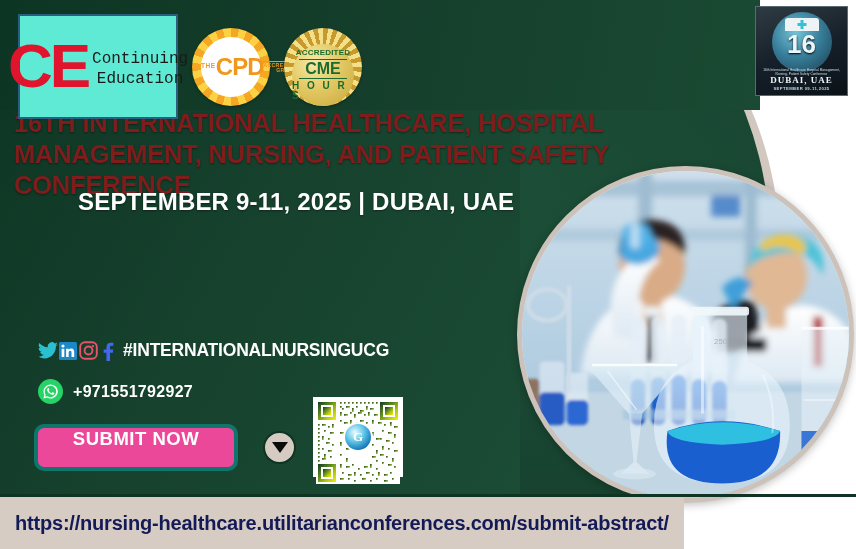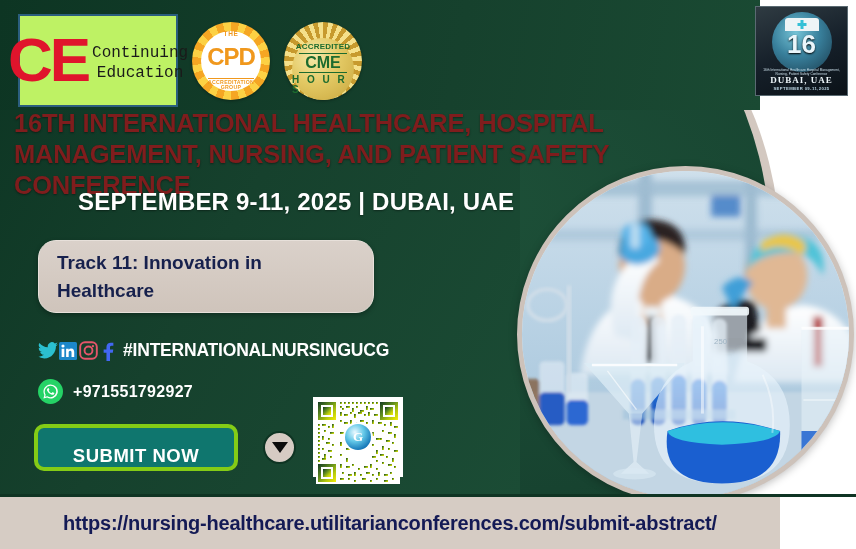--- a/index.html
+++ b/index.html
@@ -51,22 +51,22 @@
     background:linear-gradient(100deg,#0d3523 0%,#16412d 60%,#1a4a33 100%);
   }
 
   
   .badge-row {
     position:absolute; left:18px; top:14px;
     display:flex; align-items:center; gap:14px;
     z-index:20;
   }
   .ce-logo {
-    width:160px; height:93px;
-    background:#bef264;
+    width:160px; height:105px;
+    background:#5eead4;
     border:2px solid #2b5e7e;
     display:flex; align-items:center; justify-content:center;
     gap:4px; padding:4px 6px;
   }
   .ce-letters {
     font-family:"Liberation Sans", sans-serif;
     font-weight:bold; font-size:62px; line-height:0.82;
     color:#e0142c; letter-spacing:-3px;
   }
   .ce-words {
@@ -79,22 +79,22 @@
     position:relative; width:78px; height:78px;
     border-radius:50%;
     background:
       repeating-conic-gradient(#f5a623 0deg 12deg, #fcd144 12deg 24deg);
     display:flex; align-items:center; justify-content:center;
     box-shadow:0 1px 3px rgba(0,0,0,.35);
   }
   .cpd-inner {
     width:60px; height:60px; border-radius:50%;
     background:#ffffff;
-    display:flex; flex-direction:column;
-    align-items:center; justify-content:space-between;
+    display:flex; flex-direction:row;
+    align-items:center; justify-content:flex-start;
     line-height:1;
   }
   .cpd-the { font-size:6.5px; font-weight:bold; color:#f0981d; letter-spacing:.6px; }
   .cpd-big { font-size:24px; font-weight:bold; color:#f0981d; letter-spacing:-1px; margin:-1px 0; }
   .cpd-sub { font-size:5.2px; font-weight:bold; color:#f0981d; letter-spacing:.3px;
              border-top:1px solid #f0981d; padding-top:1.5px; margin-top:1px; text-align:center;}
   .cpd-sub span{ display:block; }
 
   .cme-seal {
     position:relative; width:78px; height:78px;
@@ -212,24 +212,24 @@
   .wa-icon {
     width:25px; height:25px; border-radius:50%;
     background:#25d366; display:flex; align-items:center; justify-content:center;
   }
   .wa-phone { color:#ffffff; font-weight:bold; font-size:16px; letter-spacing:.3px; }
 
   
   .submit-btn {
     position:absolute; left:34px; top:424px; z-index:18;
     width:204px; height:47px;
-    border:4px solid #84cc16;
+    border:4px solid #0f766e;
     border-radius:10px;
-    background:#0f766e;
-    display:flex; align-items:flex-end; justify-content:center;
+    background:#ec4899;
+    display:flex; align-items:flex-start; justify-content:center;
     cursor:pointer;
   }
   .submit-btn span {
     color:#ffffff; font-weight:bold; font-size:18.5px; letter-spacing:.5px;
   }
   .chev-btn {
     position:absolute; left:263px; top:431px; z-index:18;
     width:33px; height:33px; border-radius:50%;
     background:#d6cbc3; border:2px solid #0f3423;
     display:flex; align-items:center; justify-content:center;
@@ -276,21 +276,21 @@
     width:337px; height:337px; border-radius:50%;
     border:5px solid #cdc2ba;
     overflow:hidden;
     box-shadow:0 2px 8px rgba(0,0,0,.25);
     background:#dfe9f0;
   }
   .lab-img { position:absolute; inset:0; }
 
   
   .url-bar {
-    position:absolute; left:0; bottom:0; width:780px; height:52px;
+    position:absolute; left:0; bottom:0; width:684px; height:52px;
     background:#d6ccc4;
     display:flex; align-items:center; justify-content:center;
     z-index:30;
   }
   .url-bar span {
     color:#141a55; font-weight:bold; font-size:20px;
     letter-spacing:-0.2px;
     font-family:"Liberation Sans", sans-serif;
   }
   .url-sep {
@@ -463,23 +463,20 @@
     <div class="conf-txt-wrap">
       <div class="conf-line1">16th International Healthcare Hospital Management, Nursing, Patient Safety Conference</div>
       <div class="conf-line2">DUBAI, UAE</div>
       <div class="conf-line3">SEPTEMBER 09-11,2025</div>
     </div>
   </div>
 
   <div class="headline">16TH INTERNATIONAL HEALTHCARE, HOSPITAL MANAGEMENT, NURSING, AND PATIENT SAFETY CONFERENCE</div>
   <div class="dateline">SEPTEMBER 9-11, 2025 | DUBAI, UAE</div>
 
-  <div class="track-pill">
-    <span>Track 11: Innovation in Healthcare</span>
-  </div>
 
   <div class="social-row">
     <span class="ic">
       <svg width="20" height="17" viewBox="0 0 24 20">
         <path fill="#2bbfd0" d="M24 2.4a9.6 9.6 0 0 1-2.8.8A4.9 4.9 0 0 0 23.3.4a9.8 9.8 0 0 1-3.1 1.2A4.9 4.9 0 0 0 11.8 6a13.9 13.9 0 0 1-10.1-5.1 4.9 4.9 0 0 0 1.5 6.5A4.8 4.8 0 0 1 .9 6.8v.1a4.9 4.9 0 0 0 3.9 4.8 4.9 4.9 0 0 1-2.2.1 4.9 4.9 0 0 0 4.6 3.4A9.9 9.9 0 0 1 0 17.3a13.9 13.9 0 0 0 7.5 2.2c9.1 0 14-7.5 14-14v-.7A9.9 9.9 0 0 0 24 2.4z"></path>
       </svg>
     </span>
     <span class="ic">
       <svg width="18" height="18" viewBox="0 0 24 24">
         <rect width="24" height="24" rx="2" fill="#1c87c9"></rect>

